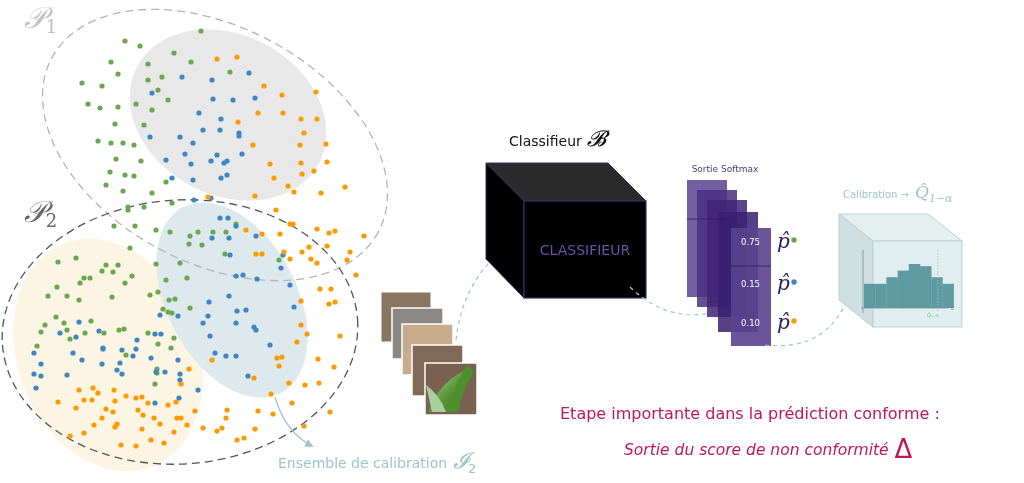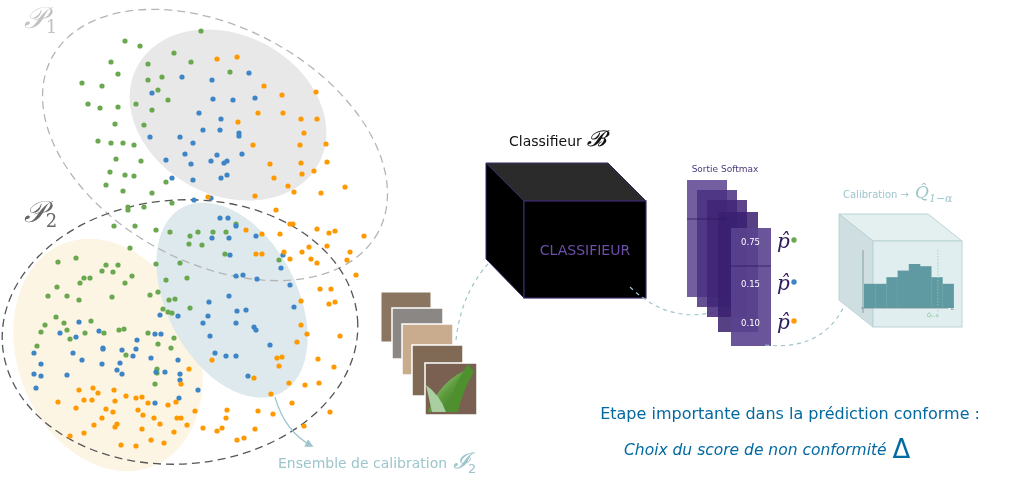--- a/index.html
+++ b/index.html
@@ -1,20 +1,20 @@
 <!DOCTYPE html>
 <html><head>
 <meta charset="utf-8">
 <style>
   html, body { margin:0; padding:0; background:#ffffff; }
   body { width:1024px; height:483px; position:relative; overflow:hidden; font-family:"DejaVu Sans", sans-serif; }
   #stage { position:absolute; left:0; top:0; width:1024px; height:483px; }
   .math { font-family:"DejaVu Serif", serif; font-style:italic; }
   .lbl { font-family:"DejaVu Sans", sans-serif; }
-  .caption { position:absolute; font-family:"DejaVu Sans", sans-serif; color:#0369a1;text-align:right; }
+  .caption { position:absolute; font-family:"DejaVu Sans", sans-serif; color:#be185d; }
   #cap1 { left:560px; top:404px; font-size:16px; width:420px; }
   #cap2 { left:624px; top:434px; font-size:15.5px; font-style:italic; }
   #cap2 .delta { font-style:normal; font-size:26px; vertical-align:-3px; margin-left:6px; font-family:"DejaVu Sans", sans-serif; }
 </style>
 </head>
 <body>
 
 <svg id="stage" width="1024" height="483" viewBox="0 0 1024 483" xmlns="http://www.w3.org/2000/svg">
   <defs>
     <marker id="arrowhead" viewBox="0 0 10 10" refX="8" refY="5" markerWidth="7" markerHeight="7" orient="auto">
@@ -423,13 +423,13 @@
       <rect x="942.4" y="283.8" width="11.5" height="24.200000000000003" fill="#5f9aa3"></rect>
       <line x1="937.9200000000001" x2="937.9200000000001" y1="250" y2="312" stroke="#8fd0a8" stroke-width="0.8" stroke-dasharray="1.5 1.5"></line>
     </g>
   <line x1="863" y1="250" x2="863" y2="313" stroke="#6f8f93" stroke-width="0.8"></line>
   <line x1="861" y1="308" x2="948" y2="308" stroke="#6f8f93" stroke-width="0.8"></line>
   <text x="951" y="310" font-size="5" fill="#6f8f93">E</text>
   <text x="927" y="317" font-size="5" fill="#7fbf9a">Q̂₁₋α</text>
 </svg>
 
 <div class="caption" id="cap1">Etape importante dans la prédiction conforme :</div>
-<div class="caption" id="cap2"><span>Choix du score de non conformité</span><span class="delta">Δ</span></div>
+<div class="caption" id="cap2"><span>Sortie du score de non conformité</span><span class="delta">Δ</span></div>
 
 </body></html>

